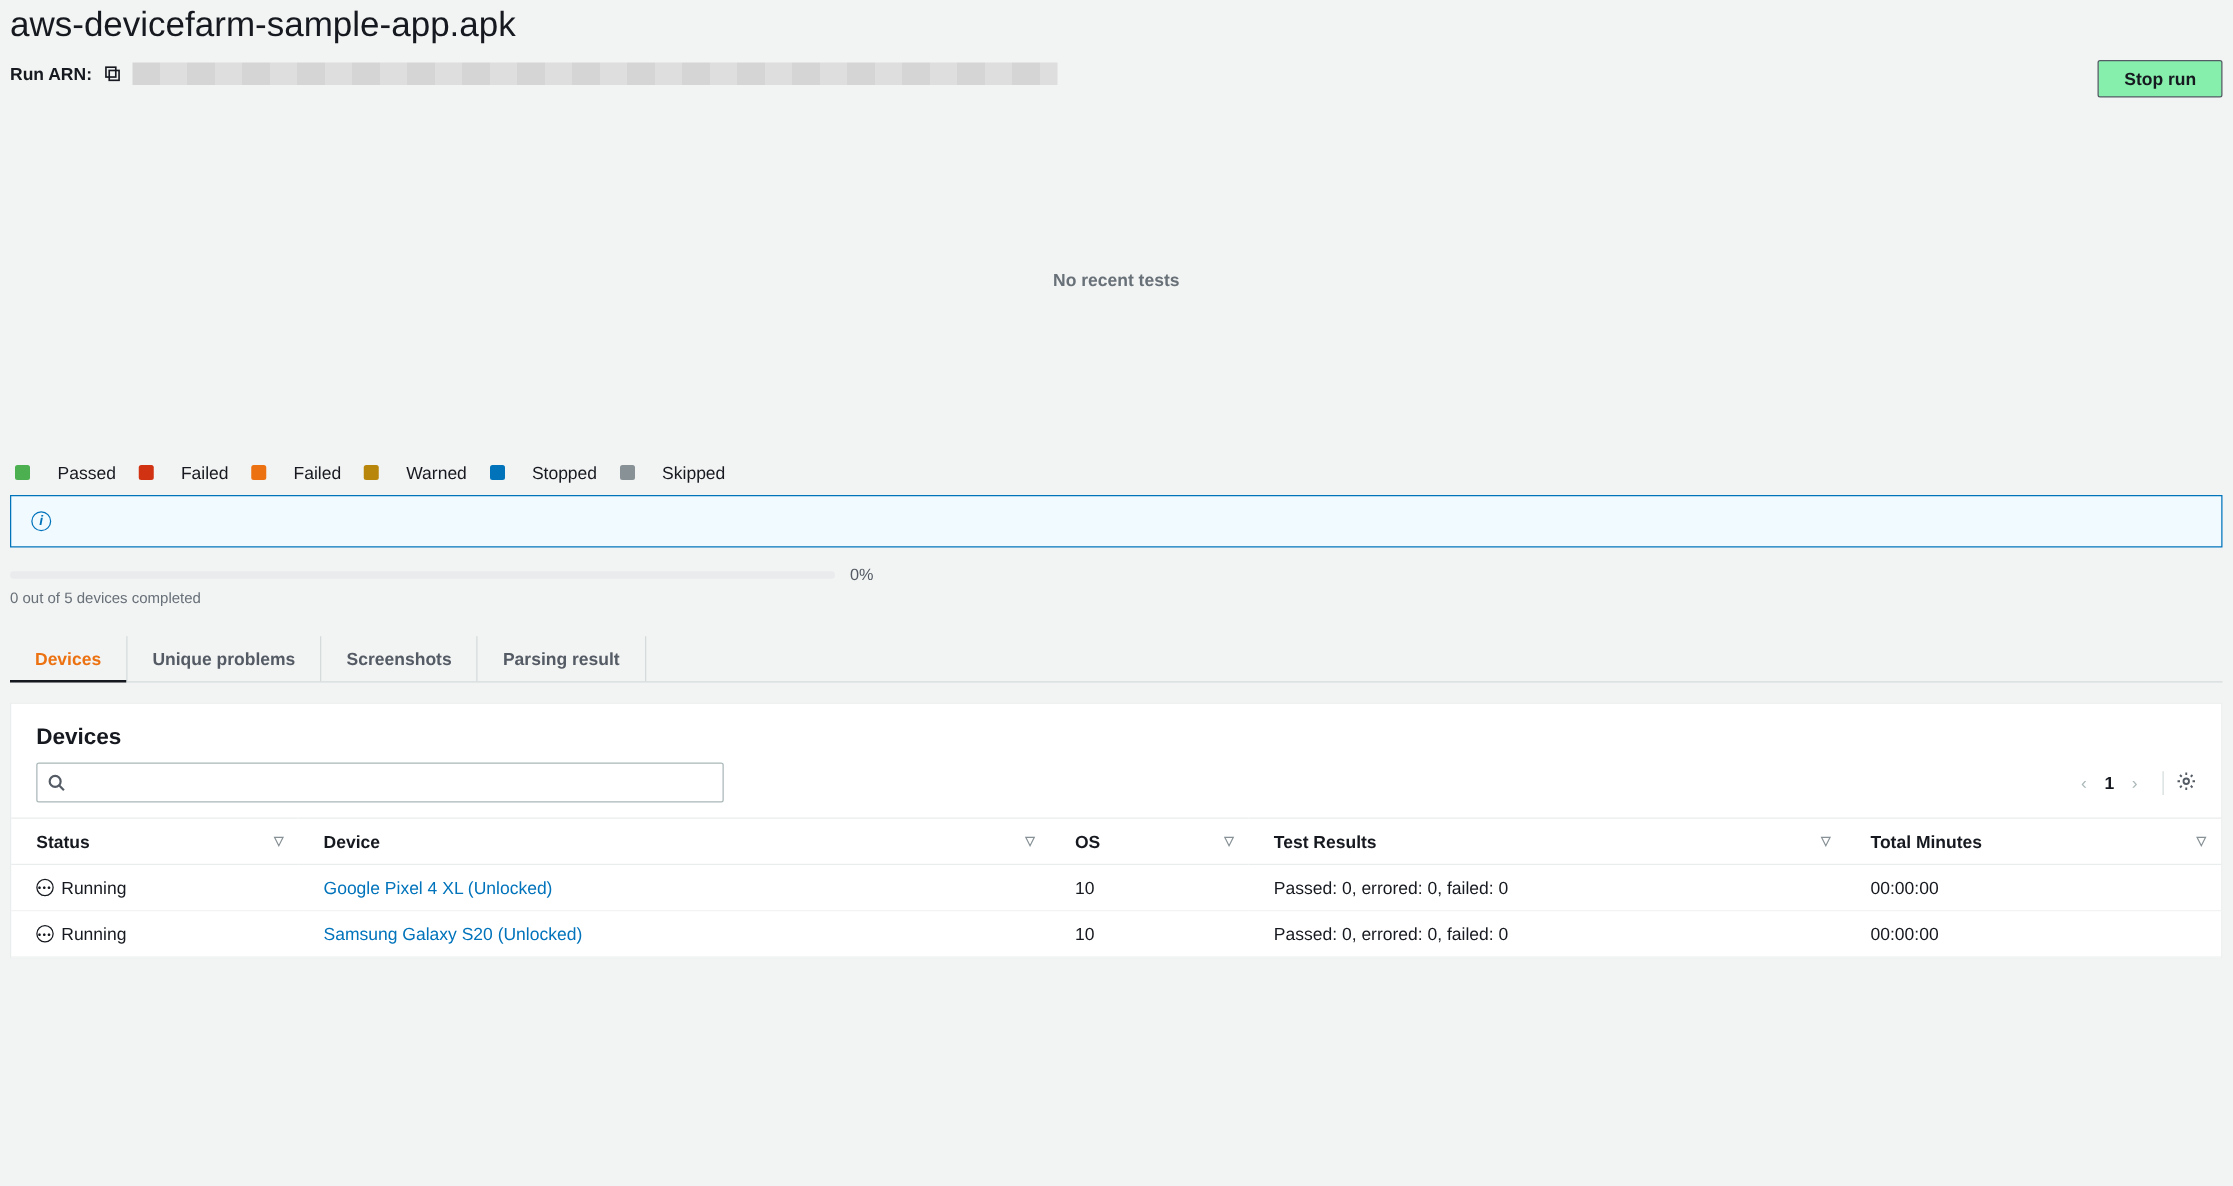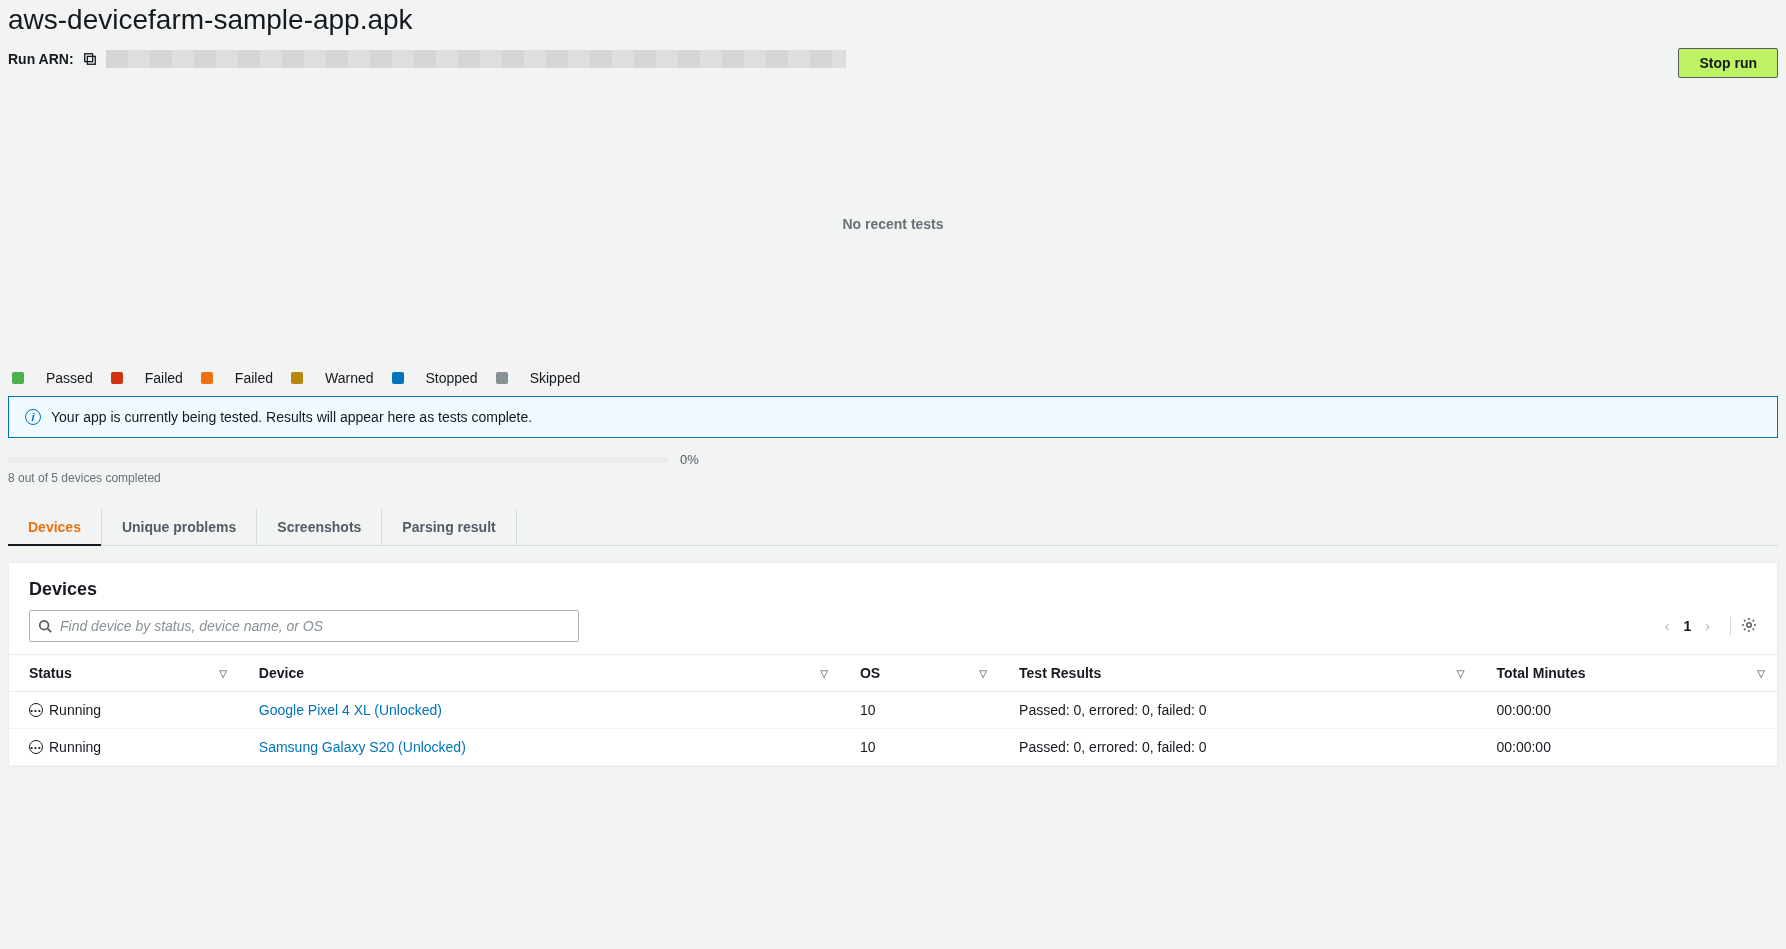--- a/index.html
+++ b/index.html
@@ -39,21 +39,21 @@
   width: 16px; height: 16px;
   display: inline-flex; align-items: center; justify-content: center;
   cursor: pointer;
 }
 .arn-redacted {
   height: 18px;
   width: 740px;
   background: repeating-linear-gradient(90deg, #d5d5d5 0 22px, #dedede 22px 44px);
 }
 .stop-run {
-  background: #bef264;
+  background: #86efac;
   border: 1px solid #545b64;
   border-radius: 2px;
   padding: 6px 20px;
   font-size: 14px;
   font-weight: 700;
   cursor: pointer;
   color: #16191f;
 }
 .chart-area {
   height: 280px;
@@ -262,47 +262,45 @@
         <span>Stopped</span>
       </div>
       <div class="legend-item">
         <span class="swatch" style="background:#879196"></span>
         <span>Skipped</span>
       </div>
     </div>
 
   <div class="info-banner">
     <span class="info-icon">i</span>
-    <span>Your app is currently being tested. Results will appear here as tests complete.</span>
   </div>
 
   <div class="progress-row">
     <div class="progress-bar"></div>
     <span class="progress-pct">0%</span>
   </div>
-  <div class="progress-sub">8 out of 5 devices completed</div>
+  <div class="progress-sub">0 out of 5 devices completed</div>
 
   <div class="tabs" id="tabs">
       <div class="tab active">Devices</div>
       <div class="tab">Unique problems</div>
       <div class="tab">Screenshots</div>
       <div class="tab">Parsing result</div>
     </div>
 
   <div class="panel">
     <div class="panel-header">
       <div class="panel-title">Devices</div>
     </div>
     <div class="toolbar-row">
       <div class="search-box">
         <svg width="14" height="14" viewBox="0 0 16 16" fill="none" stroke="#545b64" stroke-width="2">
           <circle cx="7" cy="7" r="5"></circle>
             <line x1="11" y1="11" x2="15" y2="15"></line>
         </svg>
-        <input type="text" placeholder="Find device by status, device name, or OS" style="">
       </div>
       <div class="pager">
         <span class="pager-btn">‹</span>
         <span class="page-num">1</span>
         <span class="pager-btn">›</span>
         <span class="gear">
           <svg width="16" height="16" viewBox="0 0 16 16" fill="none" stroke="#545b64" stroke-width="1.5">
             <circle cx="8" cy="8" r="2.2"></circle>
             <path d="M8 1v2M8 13v2M1 8h2M13 8h2M3 3l1.4 1.4M11.6 11.6L13 13M13 3l-1.4 1.4M4.4 11.6L3 13"></path>
           </svg>

